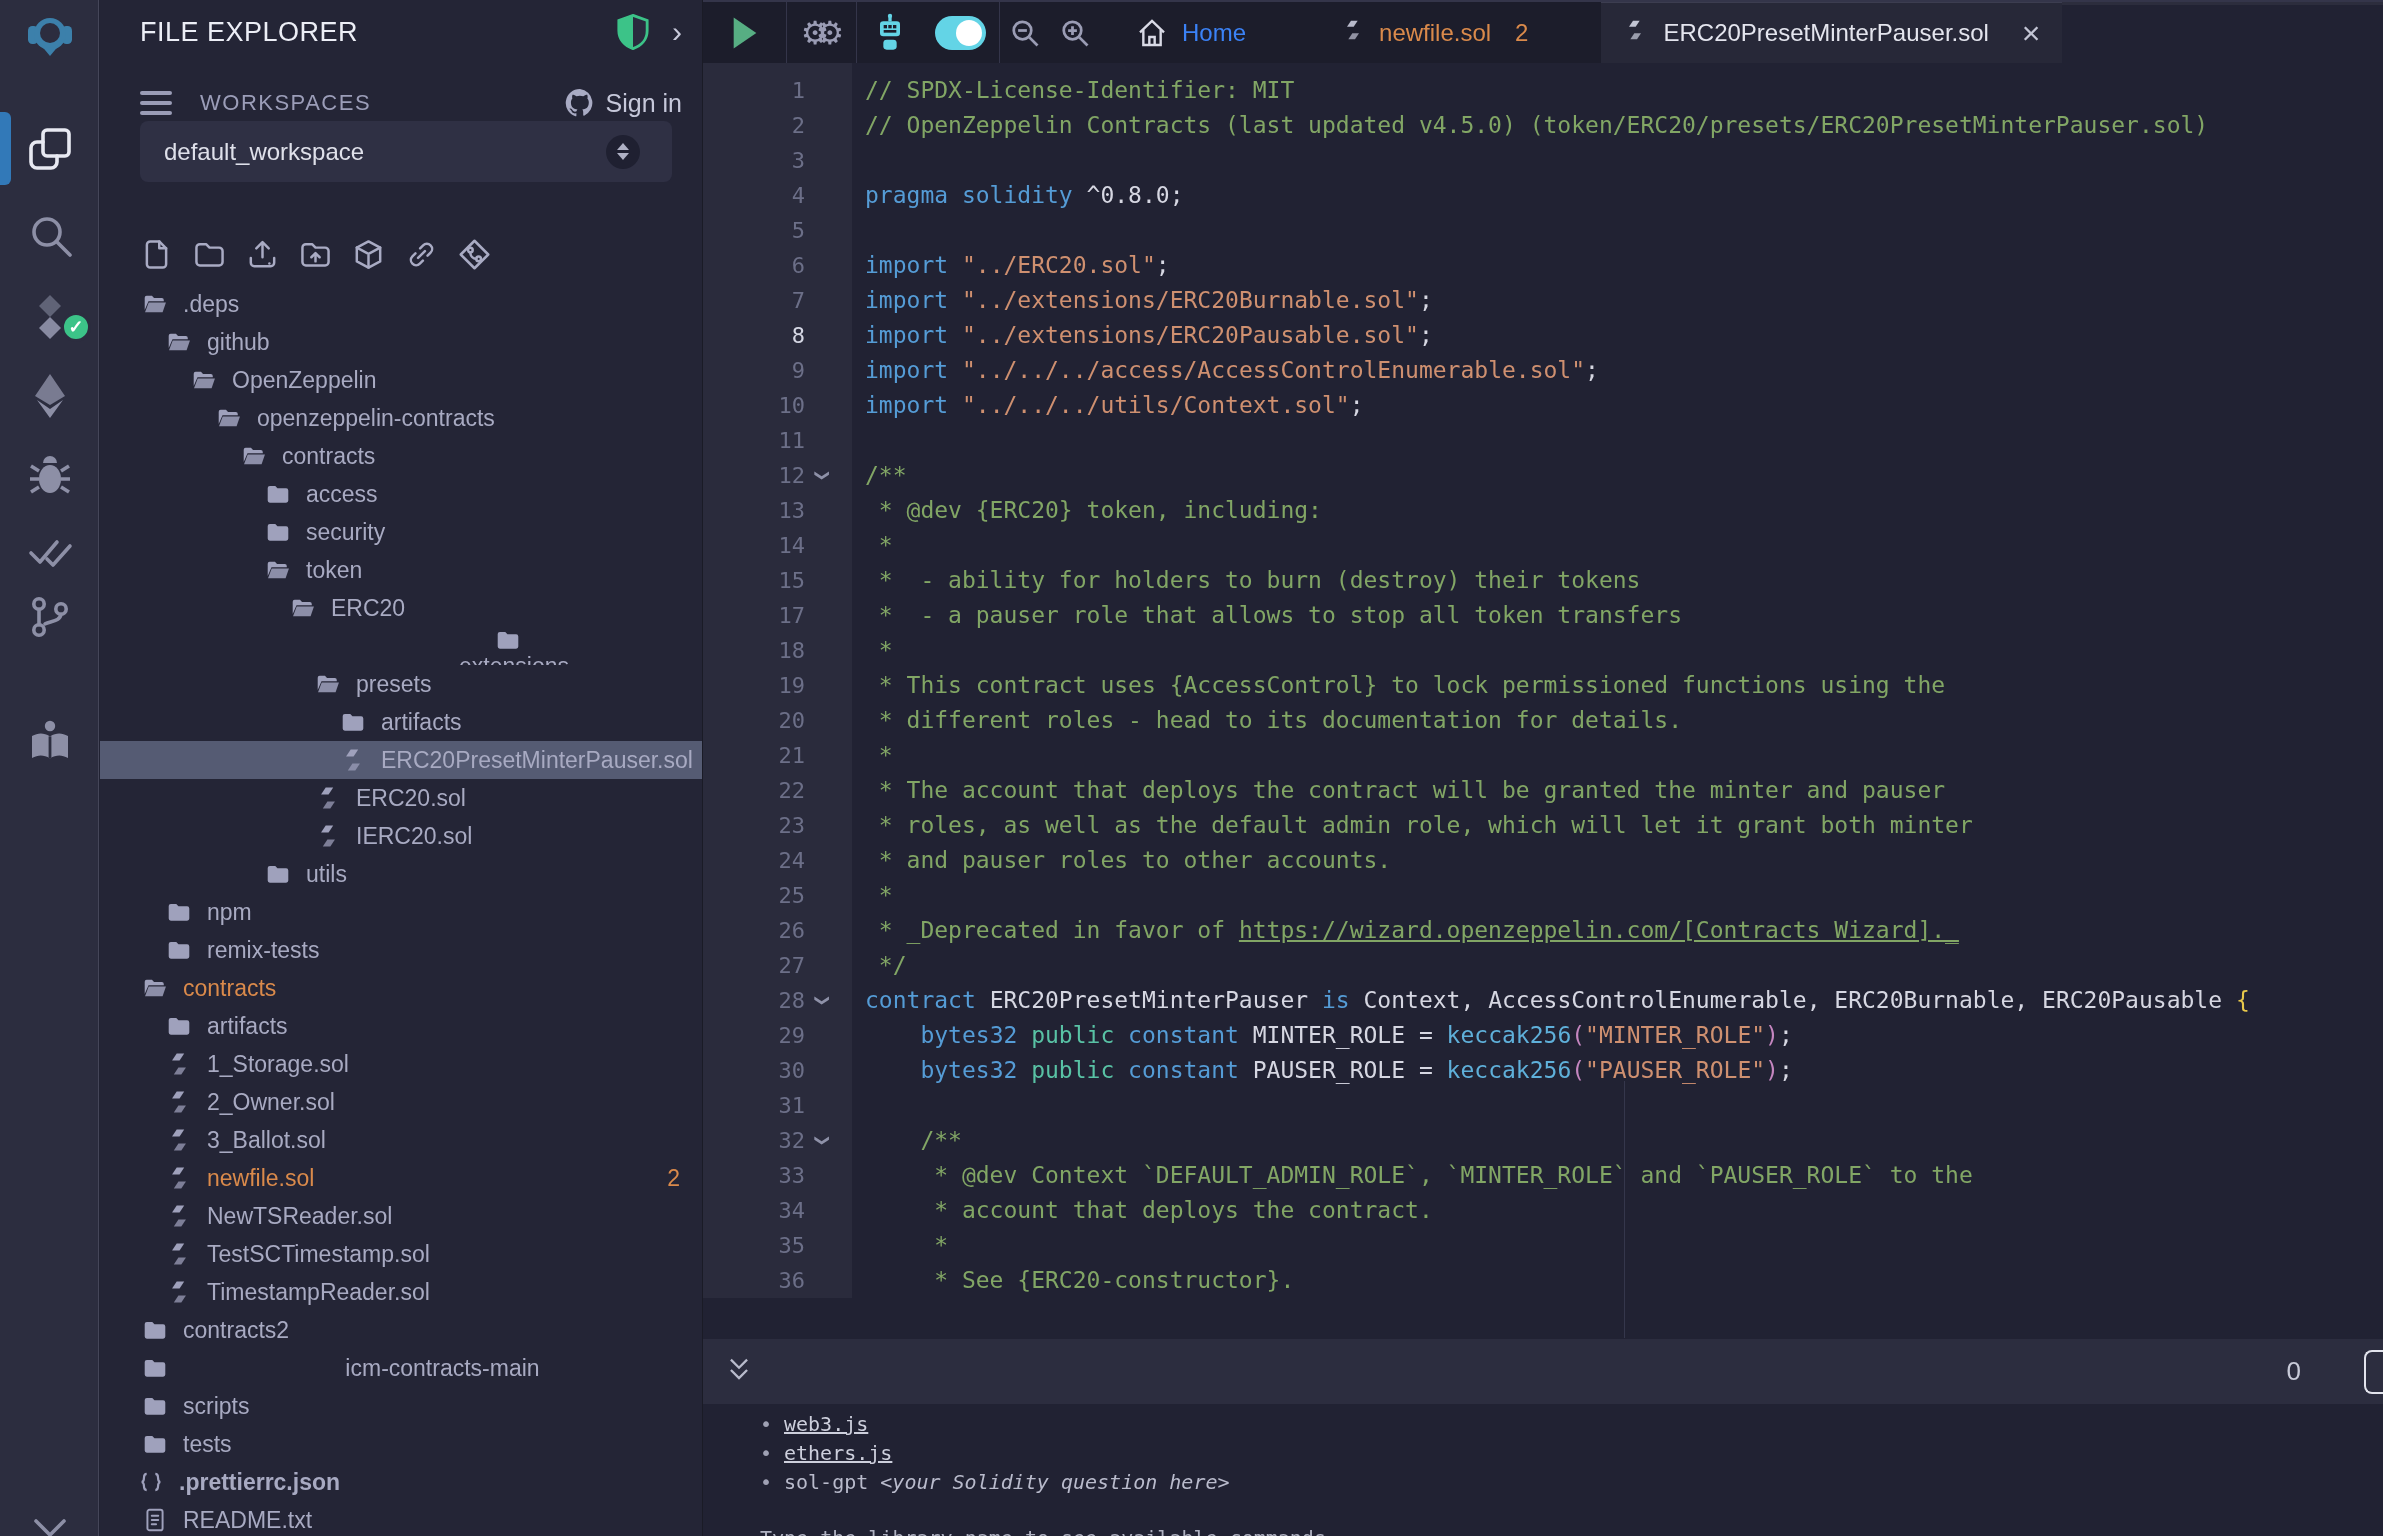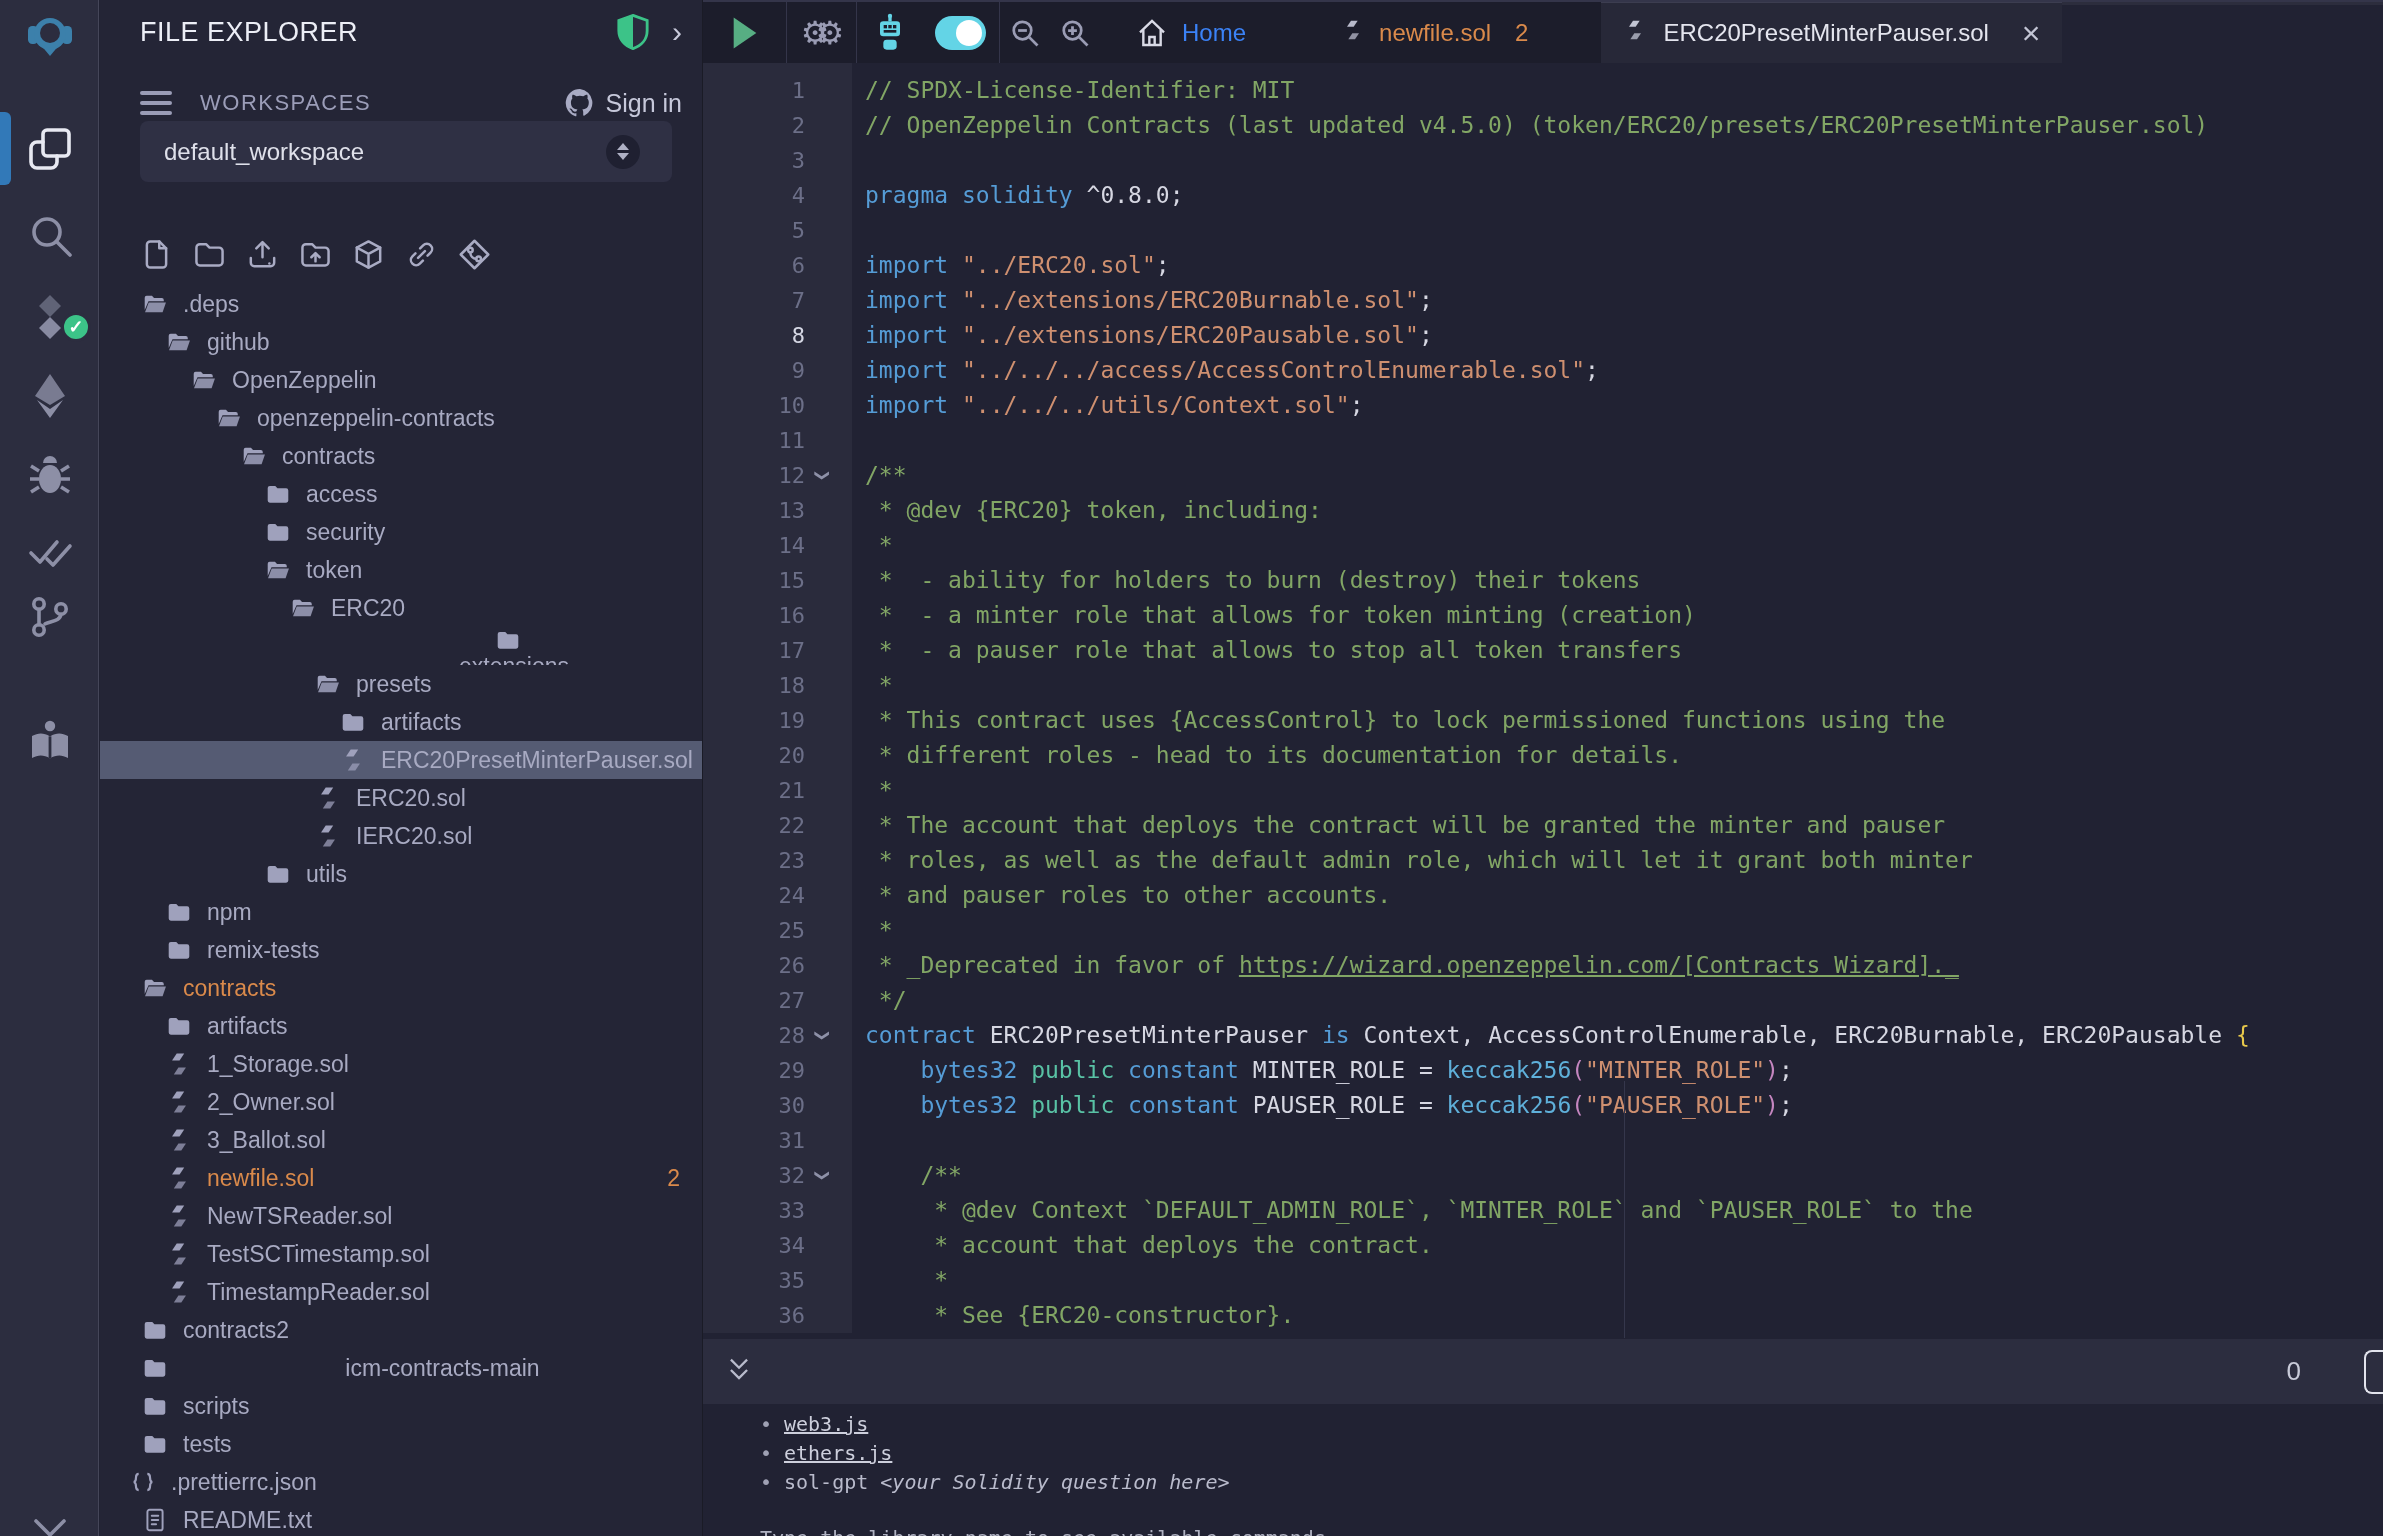--- a/index.html
+++ b/index.html
@@ -540,21 +540,21 @@
           <span class="tlabel">scripts</span>
         </div>
         <div class="trow" style="padding-left: 40px;">
           <span class="ticon">
             <svg viewBox="0 0 24 24">
               <path d="M2.5 6.5A2 2 0 0 1 4.5 4.5h5l2 2.2h8a2 2 0 0 1 2 2v9.3a2 2 0 0 1-2 2h-15a2 2 0 0 1-2-2z" fill="currentColor"></path>
             </svg>
           </span>
           <span class="tlabel">tests</span>
         </div>
-        <div class="trow" style="padding-left: 28px;">
+        <div class="trow" style="padding-left: 36px; font-weight: bold;">
           <span class="ticon">
             <svg viewBox="0 0 24 24" fill="none" stroke="currentColor" stroke-width="2">
               <path d="M8 3c-2.5 0-2.5 2-2.5 3.5S5.5 10 3.5 10.5c2 .5 2 2.5 2 4S5.5 18 8 18" transform="translate(0,1.5)"></path>
               <path d="M16 3c2.5 0 2.5 2 2.5 3.5s0 3.5 2 4c-2 .5-2 2.5-2 4S18.5 18 16 18" transform="translate(0,1.5)"></path>
             </svg>
           </span>
           <span class="tlabel">.prettierrc.json</span>
         </div>
         <div class="trow" style="padding-left: 40px;">
           <span class="ticon">
@@ -728,26 +728,20 @@
           <span class="ct"><span class="c-c"> *</span></span>
         </div>
         <div class="cl">
           <span class="gut">
             <span class="num">15</span>
           </span>
           <span class="ct"><span class="c-c"> *  - ability for holders to burn (destroy) their tokens</span></span>
         </div>
         <div class="cl">
           <span class="gut">
-            <span class="num">16</span>
-          </span>
-          <span class="ct"><span class="c-c"> *  - a minter role that allows for token minting (creation)</span></span>
-        </div>
-        <div class="cl">
-          <span class="gut">
             <span class="num">17</span>
           </span>
           <span class="ct"><span class="c-c"> *  - a pauser role that allows to stop all token transfers</span></span>
         </div>
         <div class="cl">
           <span class="gut">
             <span class="num">18</span>
           </span>
           <span class="ct"><span class="c-c"> *</span></span>
         </div>

